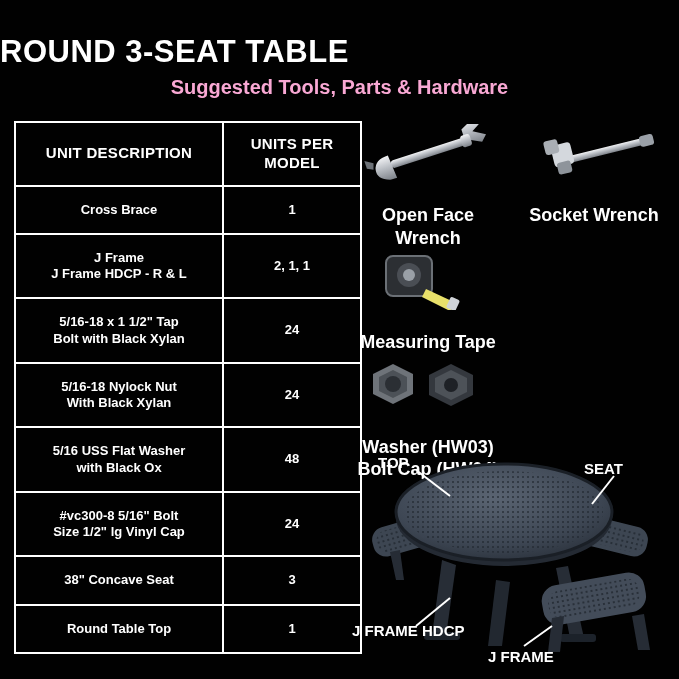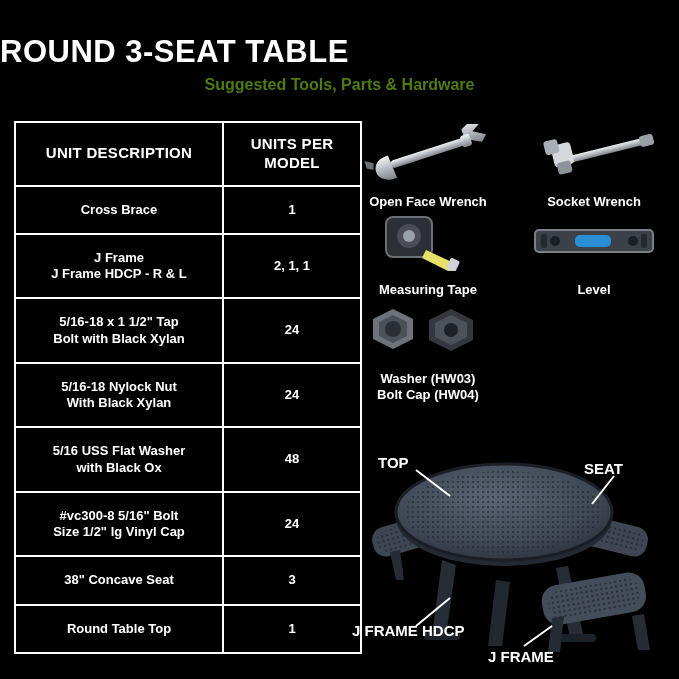--- a/index.html
+++ b/index.html
@@ -26,23 +26,23 @@
     font-weight: bold;
     letter-spacing: 0.5px;
     color: #ffffff;
   }
   .subtitle {
     position: absolute;
     left: 0;
     top: 76px;
     width: 679px;
     text-align: center;
-    font-size: 16px;
-    font-weight: bold;
-    color: #4d7c0f;
+    font-size: 20px;
+    font-weight: bold;
+    color: #f9a8d4;
   }
   
   .spec-table {
     position: absolute;
     left: 14px;
     top: 121px;
     width: 330px;
     border-collapse: collapse;
     table-layout: fixed;
   }
@@ -79,25 +79,25 @@
     width: 152px;
     text-align: center;
   }
   .tool-art {
     height: 62px;
     display: flex;
     align-items: center;
     justify-content: center;
   }
   .tool-label {
-    font-size: 13px;
+    font-size: 18px;
     font-weight: bold;
     line-height: 1.25;
     color: #ffffff;
-    margin-top: 10px;
+    margin-top: 20px;
   }
   
   .product {
     position: absolute;
     left: 346px;
     top: 440px;
     width: 330px;
     height: 235px;
   }
   .callout {
@@ -214,33 +214,20 @@
               <circle cx="23" cy="19" r="12" fill="#4a4e54"></circle>
               <circle cx="23" cy="19" r="6" fill="#9aa0a7"></circle>
               <path d="M40 33 l30 14 l-6 8 l-28 -14 z" fill="#e8e06a"></path>
               <rect x="62" y="42" width="10" height="12" rx="2" fill="#cfd3d8" transform="rotate(25 67 48)"></rect>
             </g>
           </svg>
         </div>
         <div class="tool-label">Measuring Tape</div>
       </div>
 
-      <div class="tool">
-        <div class="tool-art">
-          <svg width="130" height="50" viewBox="0 0 130 50">
-            <rect x="6" y="14" width="118" height="22" rx="4" fill="#3c4149" stroke="#7b8087" stroke-width="2"></rect>
-            <rect x="46" y="19" width="36" height="12" rx="5" fill="#2b8fd6"></rect>
-            <circle cx="26" cy="25" r="5" fill="#1b1e22"></circle>
-            <circle cx="104" cy="25" r="5" fill="#1b1e22"></circle>
-            <rect x="12" y="18" width="6" height="14" rx="2" fill="#262a2f"></rect>
-            <rect x="112" y="18" width="6" height="14" rx="2" fill="#262a2f"></rect>
-          </svg>
-        </div>
-        <div class="tool-label">Level</div>
-      </div>
     </div>
 
     <div class="tool-row">
 
       <div class="tool">
         <div class="tool-art">
           <svg width="130" height="58" viewBox="0 0 130 58">
             <g transform="translate(10,6)">
               <polygon points="20,2 40,12 40,32 20,42 0,32 0,12" fill="#6e7379"></polygon>
               <polygon points="20,8 34,15 34,29 20,36 6,29 6,15" fill="#4c5157"></polygon>

